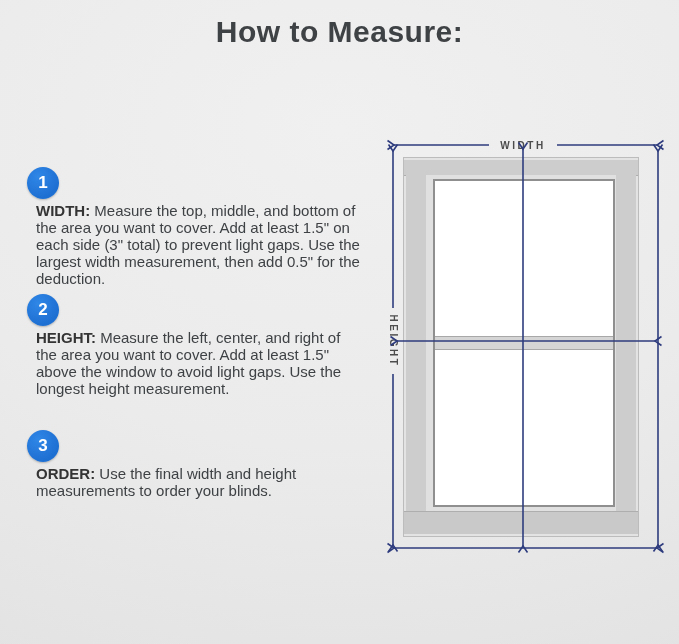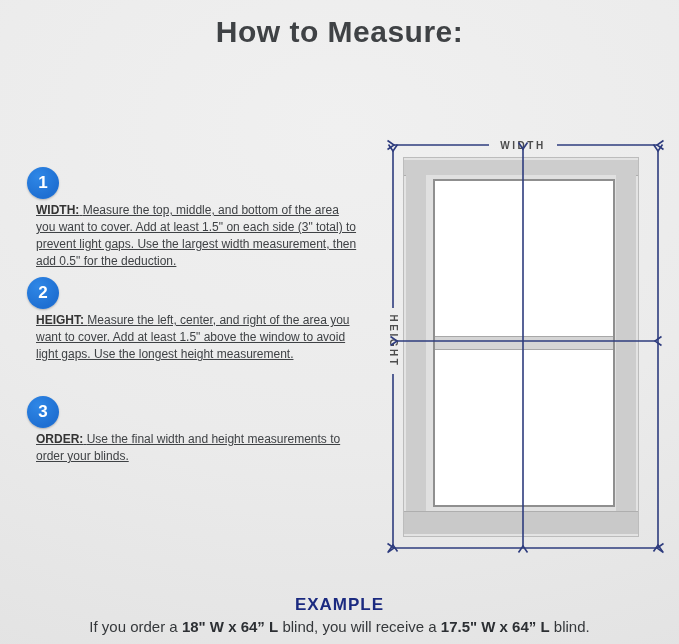--- a/index.html
+++ b/index.html
@@ -31,21 +31,21 @@
   .t2 .rest{font-size:31px;font-weight:700;color:var(--text-dark);margin-left:6px;}
   
   .steps{position:absolute;left:27px;top:167px;width:340px;}
   .badge{
     width:32px;height:32px;border-radius:50%;
     background:radial-gradient(circle at 35% 30%, #2f87e6, var(--accent-blue) 70%);
     color:#fff;font-size:17px;font-weight:700;
     display:flex;align-items:center;justify-content:center;
     box-shadow:0 1px 2px rgba(0,0,0,.25);
   }
-  .step p{margin:3px 0 0 9px;width:324px;font-size:12px;line-height:17px;color:var(--text-dark);text-decoration:underline;}
+  .step p{margin:3px 0 0 9px;width:324px;font-size:15px;line-height:17px;color:var(--text-dark);}
   .step p strong{font-weight:700;color:#343434;}
   .step-2{margin-top:7px;}
   .step-3{margin-top:33px;}
   
   .window{
     position:absolute;left:403px;top:157px;width:236px;height:380px;
     background:#e3e3e3;border:1px solid #bcbcbc;box-sizing:border-box;
   }
   .head-band{position:absolute;top:2px;left:0;right:0;height:15px;background:var(--frame-gray);border-bottom:1px solid var(--frame-border);}
   .casing-left,.casing-right{position:absolute;top:17px;bottom:23px;width:20px;background:var(--frame-gray);}
@@ -127,18 +127,14 @@
 
     <line x1="658" y1="151" x2="658" y2="545" marker-start="url(#ah)" marker-end="url(#ah)"></line>
 
     <line x1="394" y1="548" x2="657" y2="548" marker-start="url(#ah)" marker-end="url(#ah)"></line>
 
     <line x1="523" y1="149" x2="523" y2="546" marker-start="url(#ah)" marker-end="url(#ah)"></line>
 
     <line x1="397" y1="341" x2="655" y2="341" marker-start="url(#ah)" marker-end="url(#ah)"></line>
   </svg>
 
-  <footer class="example">
-    <div class="ex-head">EXAMPLE</div>
-    <p class="ex-line"><span>If you order a </span><strong>18" W x 64” L</strong><span> blind, you will receive a </span><strong>17.5" W x 64” L</strong><span> blind.</span></p>
-  </footer>
 
 </div>
 
 </body></html>

